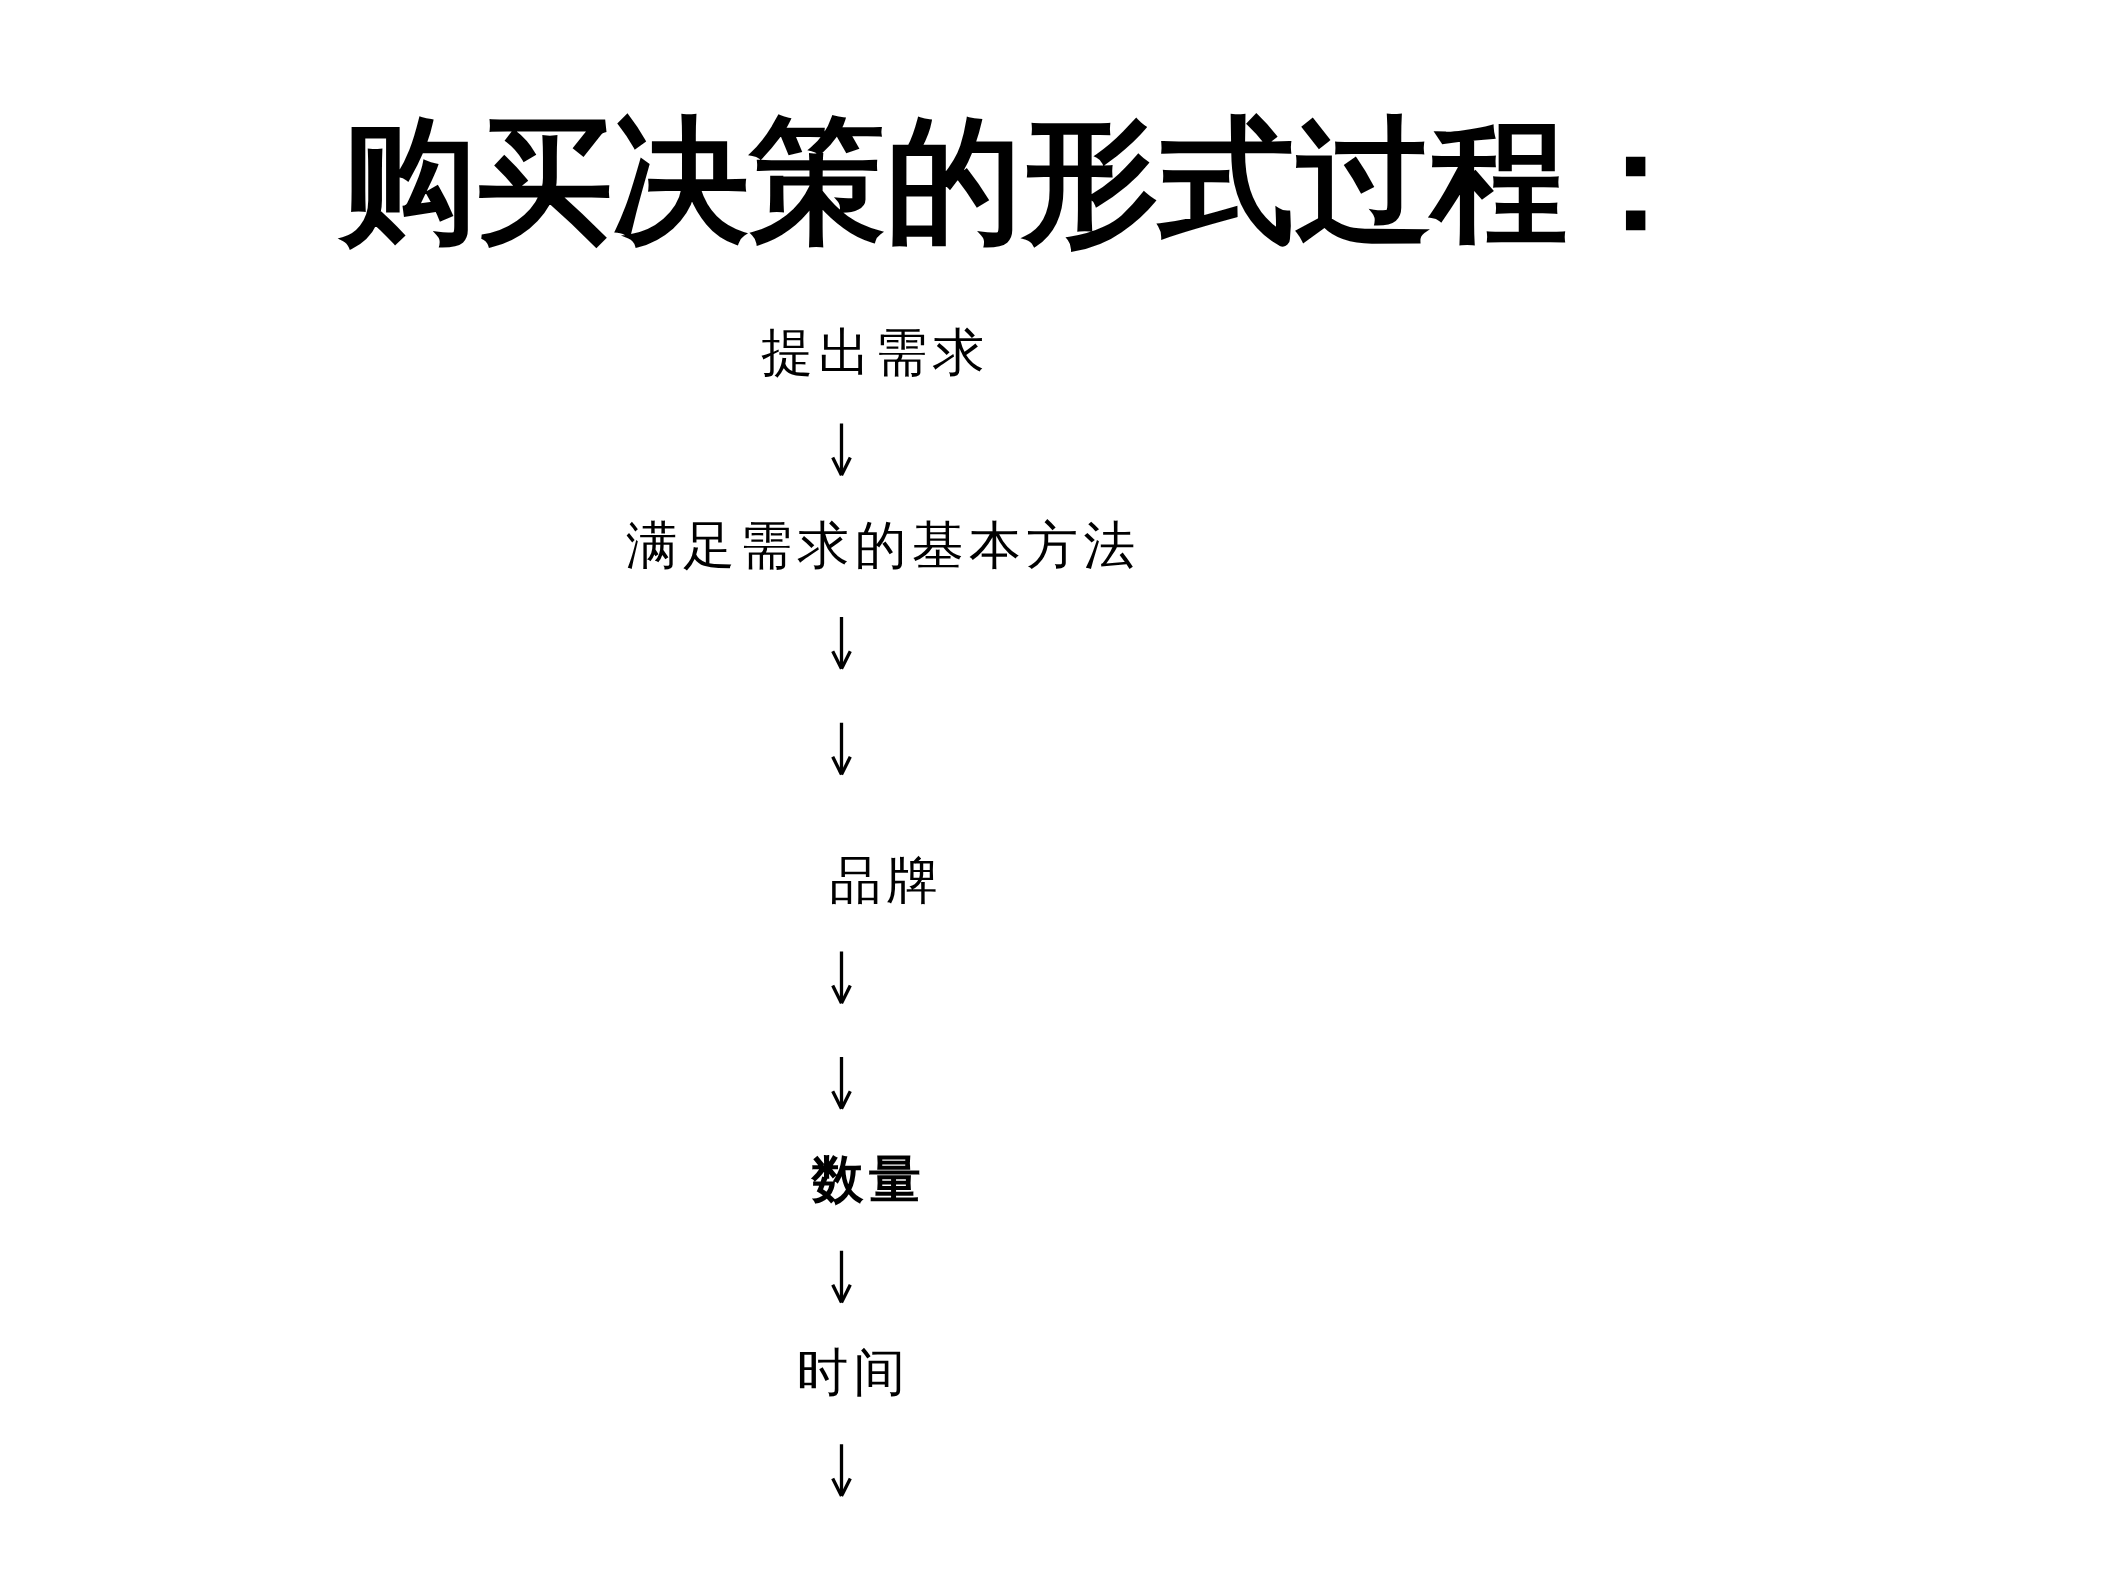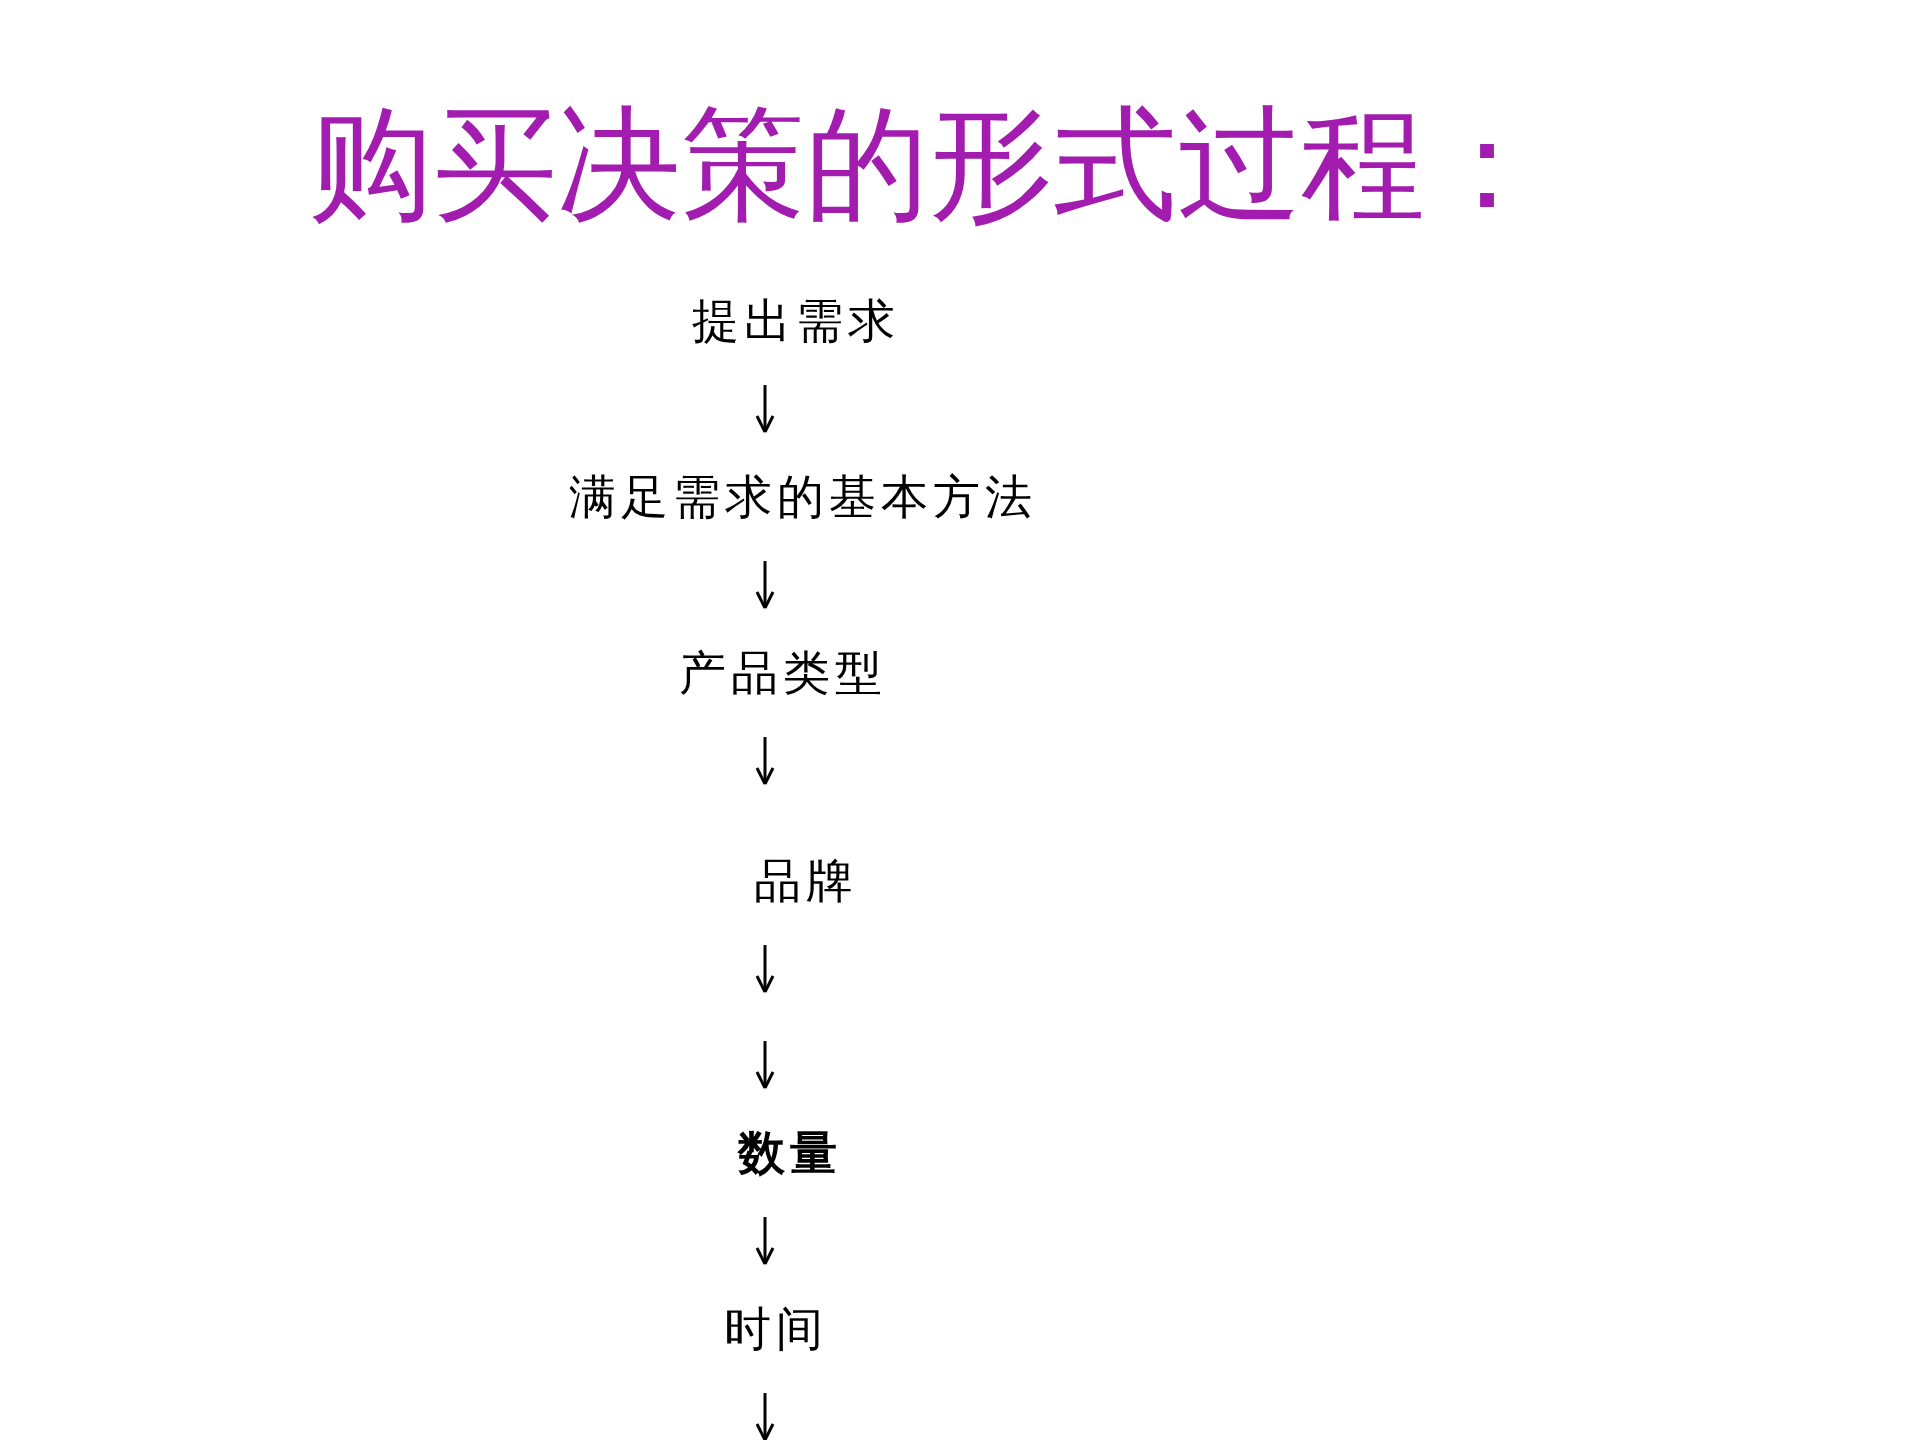--- a/index.html
+++ b/index.html
@@ -67,21 +67,21 @@
   .arrow-row svg {
     width: 26px;
     height: 52px;
     display: block;
   }
 </style>
 </head>
 <body>
 
 <div class="slide">
-  <div class="title" style="color: #a21caf;">购买决策的形式过程：</div>
+  <div class="title" style="color: #000000; font-weight: bold;">购买决策的形式过程：</div>
 
   <div class="flow" style="color: rgb(0, 0, 0);">
   <div class="step s0">提出需求</div>
 
   <div class="arrow-row">
     <svg viewBox="0 0 26 52" xmlns="http://www.w3.org/2000/svg">
       <line x1="13" y1="2" x2="13" y2="48" stroke="#000000" stroke-width="3"></line>
       <line x1="5" y1="33" x2="13" y2="49" stroke="#000000" stroke-width="3"></line>
       <line x1="21" y1="33" x2="13" y2="49" stroke="#000000" stroke-width="3"></line>
     </svg>
@@ -90,21 +90,20 @@
   <div class="step s1">满足需求的基本方法</div>
 
   <div class="arrow-row">
     <svg viewBox="0 0 26 52" xmlns="http://www.w3.org/2000/svg">
       <line x1="13" y1="2" x2="13" y2="48" stroke="#000000" stroke-width="3"></line>
       <line x1="5" y1="33" x2="13" y2="49" stroke="#000000" stroke-width="3"></line>
       <line x1="21" y1="33" x2="13" y2="49" stroke="#000000" stroke-width="3"></line>
     </svg>
   </div>
 
-  <div class="step s2">产品类型</div>
 
   <div class="arrow-row">
     <svg viewBox="0 0 26 52" xmlns="http://www.w3.org/2000/svg">
       <line x1="13" y1="2" x2="13" y2="48" stroke="#000000" stroke-width="3"></line>
       <line x1="5" y1="33" x2="13" y2="49" stroke="#000000" stroke-width="3"></line>
       <line x1="21" y1="33" x2="13" y2="49" stroke="#000000" stroke-width="3"></line>
     </svg>
   </div>
 
   <div class="step s3">品牌</div>

